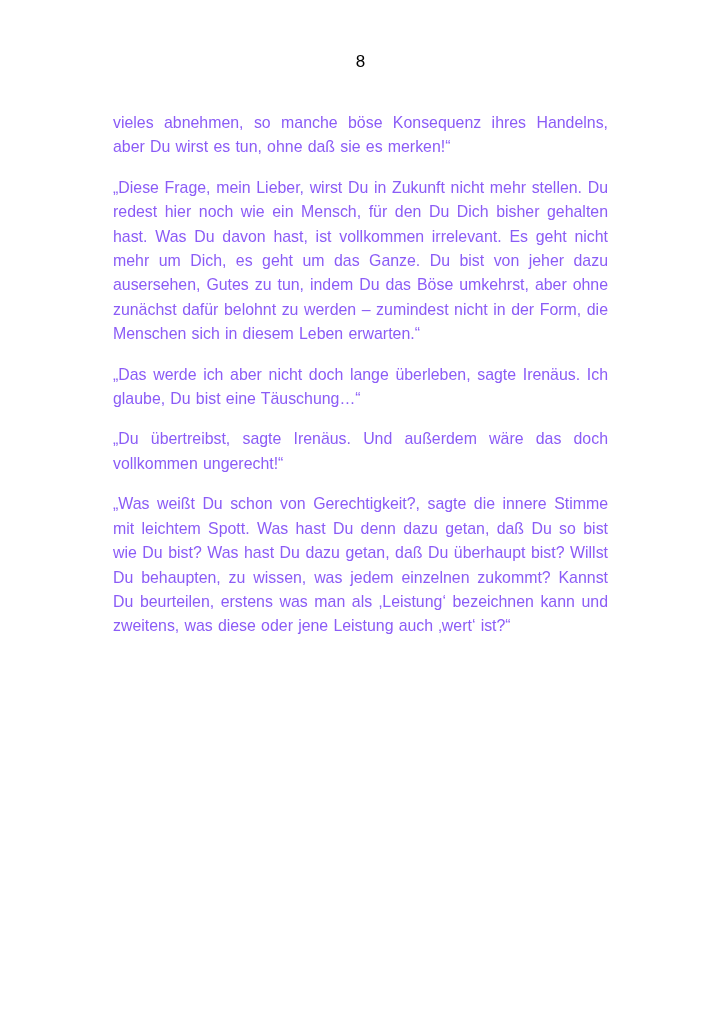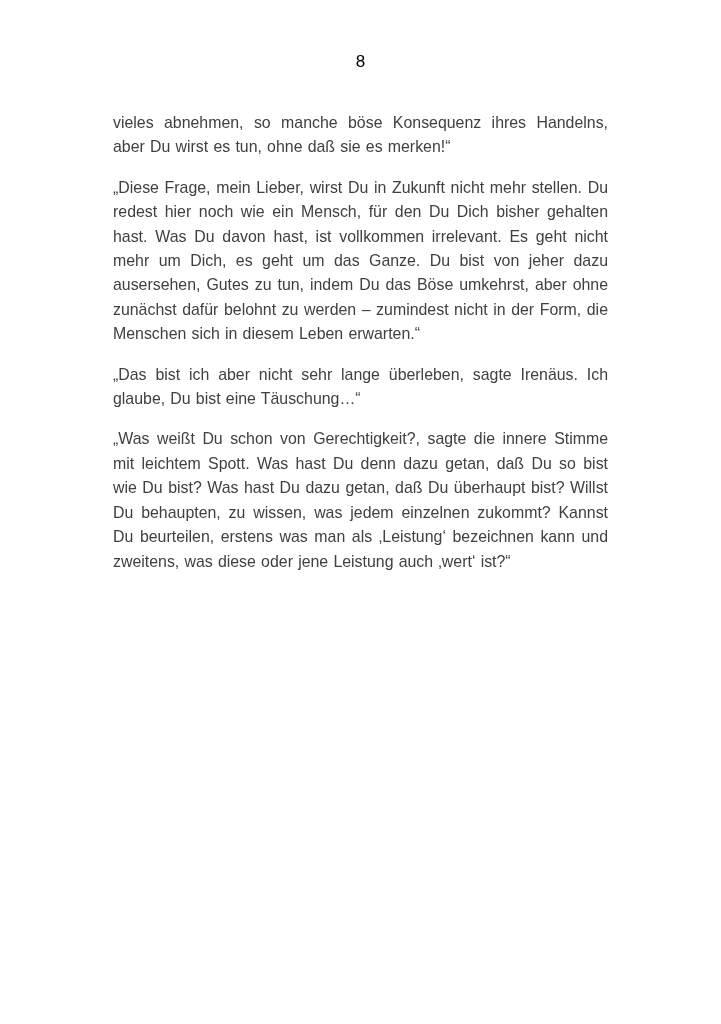--- a/index.html
+++ b/index.html
@@ -36,28 +36,29 @@
     left: 113px;
     width: 495px;
   }
   .content p {
     margin: 0 0 16px 0;
     font-size: 15.9px;
     line-height: 24.4px;
     text-align: justify;
     text-align-last: left;
     word-spacing: 0.05em;
-    color: #404040;
+    color: #8b5cf6;
   }
 </style>
 </head>
 <body>
 
 <div class="page">
   <div class="page-number">8</div>
 
   <div class="content">
     <p>vieles abnehmen, so manche böse Konsequenz ihres Handelns, aber Du wirst es tun, ohne daß sie es merken!“</p>
     <p>„Diese Frage, mein Lieber, wirst Du in Zukunft nicht mehr stellen. Du redest hier noch wie ein Mensch, für den Du Dich bisher gehalten hast. Was Du davon hast, ist vollkommen irrelevant. Es geht nicht mehr um Dich, es geht um das Ganze. Du bist von jeher dazu ausersehen, Gutes zu tun, indem Du das Böse umkehrst, aber ohne zunächst dafür belohnt zu werden – zumindest nicht in der Form, die Menschen sich in diesem Leben erwarten.“</p>
-    <p>„Das bist ich aber nicht sehr lange überleben, sagte Irenäus. Ich glaube, Du bist eine Täuschung…“</p>
+    <p>„Das werde ich aber nicht doch lange überleben, sagte Irenäus. Ich glaube, Du bist eine Täuschung…“</p>
+    <p>„Du übertreibst, sagte Irenäus. Und außerdem wäre das doch vollkommen ungerecht!“</p>
     <p>„Was weißt Du schon von Gerechtigkeit?, sagte die innere Stimme mit leichtem Spott. Was hast Du denn dazu getan, daß Du so bist wie Du bist? Was hast Du dazu getan, daß Du überhaupt bist? Willst Du behaupten, zu wissen, was jedem einzelnen zukommt? Kannst Du beurteilen, erstens was man als ‚Leistung‘ bezeichnen kann und zweitens, was diese oder jene Leistung auch ‚wert‘ ist?“</p>
   </div>
 </div>
 
 </body></html>

